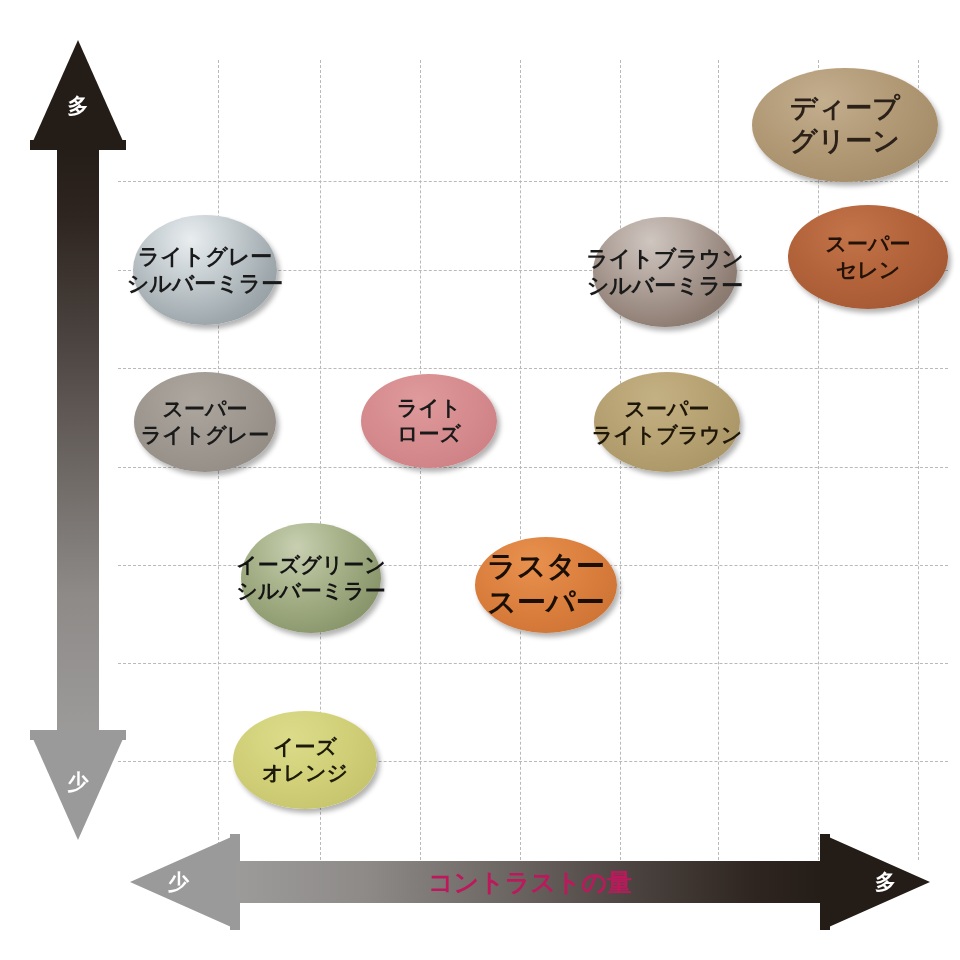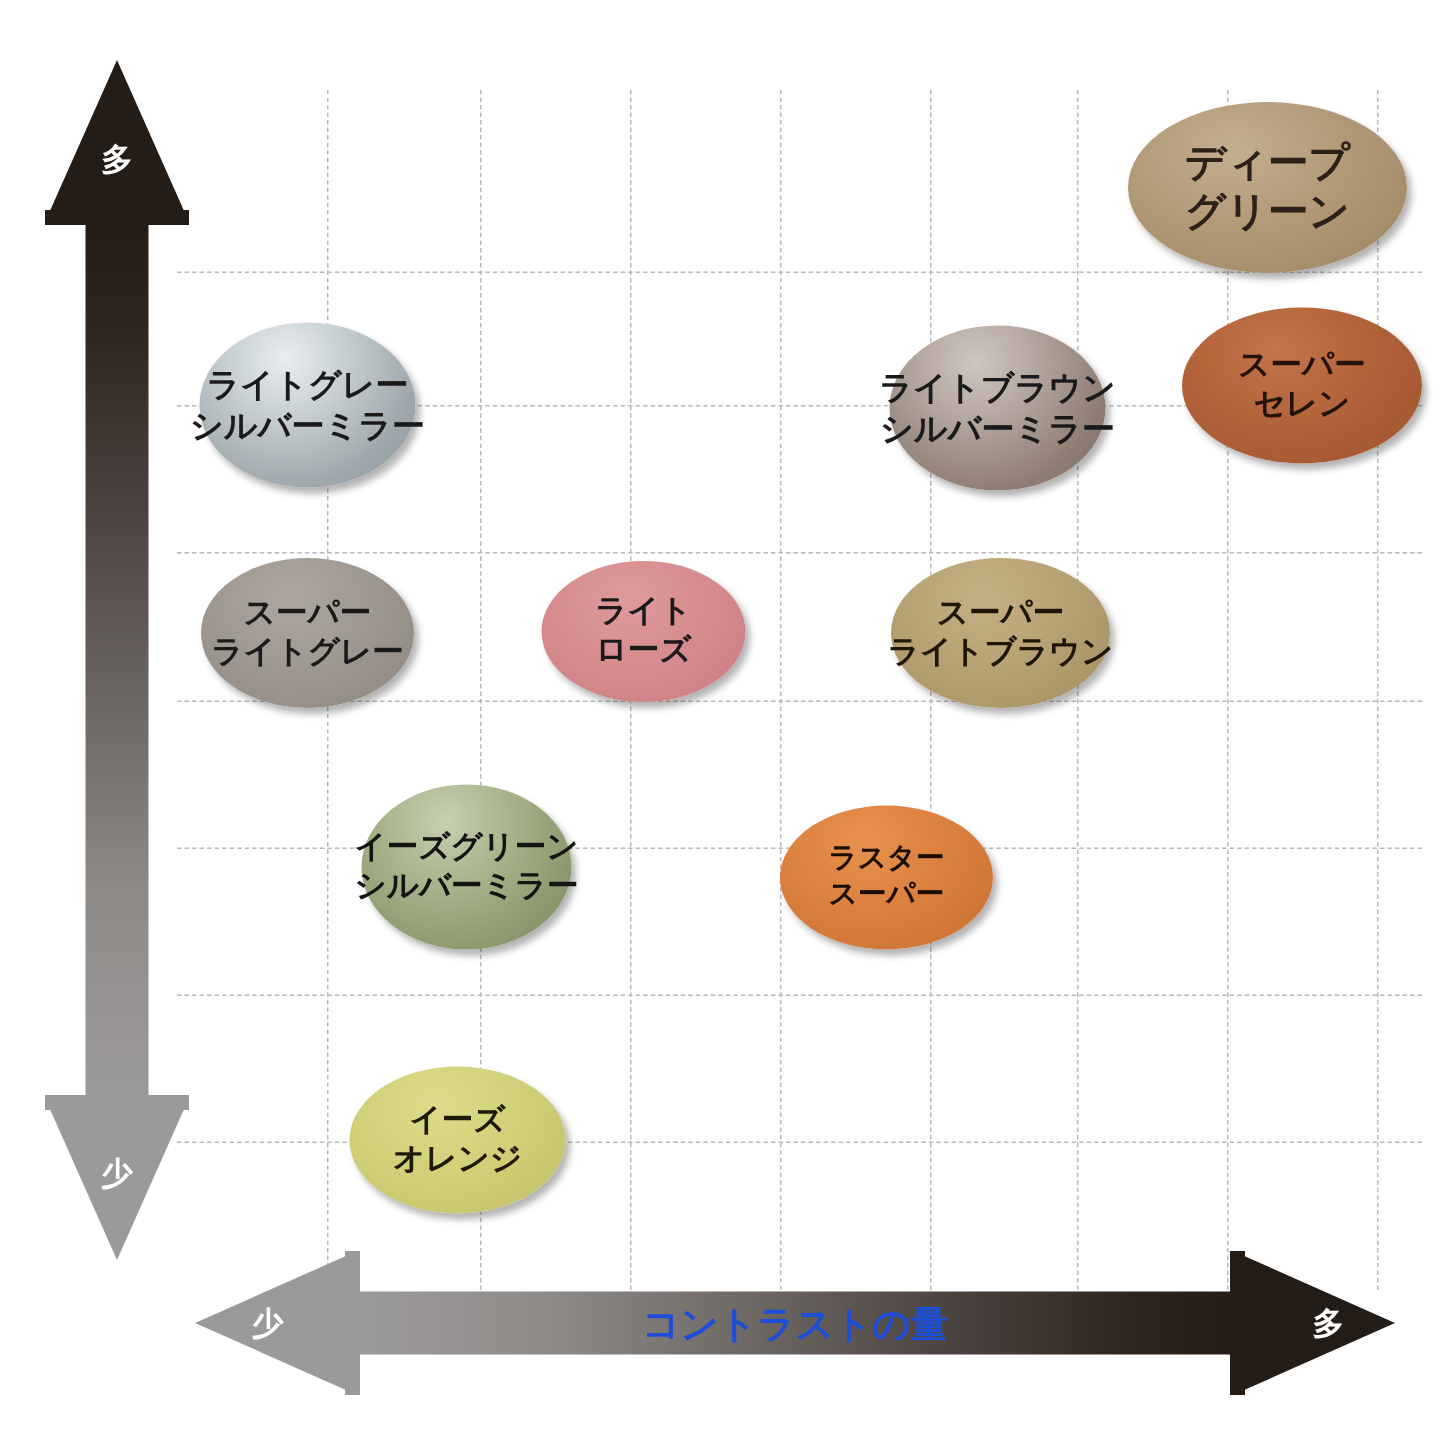--- a/index.html
+++ b/index.html
@@ -159,21 +159,21 @@
   }
   .h-label-few  { left: 38px; }
   .h-label-many { right: 34px; }
   .h-axis-title {
     position: absolute;
     left: 0; top: 0;
     width: 800px; height: 96px;
     display: flex;
     align-items: center;
     justify-content: center;
-    color: #1d4ed8;
+    color: #be185d;
     font-size: 25px;
     font-weight: 700;
   }
 
   
   .bubble {
     position: absolute;
     border-radius: 50%;
     display: flex;
     align-items: center;
@@ -252,21 +252,21 @@
           <span style="display:block">スーパー</span>
           <span style="display:block">ライトブラウン</span>
         </span>
       </div>
       <div class="bubble" style="left: 241px; top: 523px; width: 140px; height: 110px; background: radial-gradient(at 40% 22%, rgb(199, 207, 177) 0%, rgb(170, 181, 141) 34%, rgb(139, 151, 108) 74%, rgb(127, 139, 96) 100%); color: rgb(20, 20, 20); font-size: 21px;">
         <span class="lbl">
           <span style="display:block">イーズグリーン</span>
           <span style="display:block">シルバーミラー</span>
         </span>
       </div>
-      <div class="bubble" style="left: 520px; top: 537px; width: 142px; height: 96px; background: radial-gradient(at 40% 26%, rgb(232, 145, 79) 0%, rgb(218, 126, 61) 50%, rgb(198, 110, 48) 100%); color: rgb(27, 15, 4); font-size: 19px;">
+      <div class="bubble" style="left: 475px; top: 537px; width: 142px; height: 96px; background: radial-gradient(at 40% 26%, rgb(232, 145, 79) 0%, rgb(218, 126, 61) 50%, rgb(198, 110, 48) 100%); color: rgb(27, 15, 4); font-size: 29px;">
         <span class="lbl">
           <span style="display:block">ラスター</span>
           <span style="display:block">スーパー</span>
         </span>
       </div>
       <div class="bubble" style="left: 233px; top: 711px; width: 144px; height: 98px; background: radial-gradient(at 40% 26%, rgb(220, 219, 138) 0%, rgb(208, 207, 119) 50%, rgb(191, 190, 102) 100%); color: rgb(29, 26, 7); font-size: 21px;">
         <span class="lbl">
           <span style="display:block">イーズ</span>
           <span style="display:block">オレンジ</span>
         </span>

